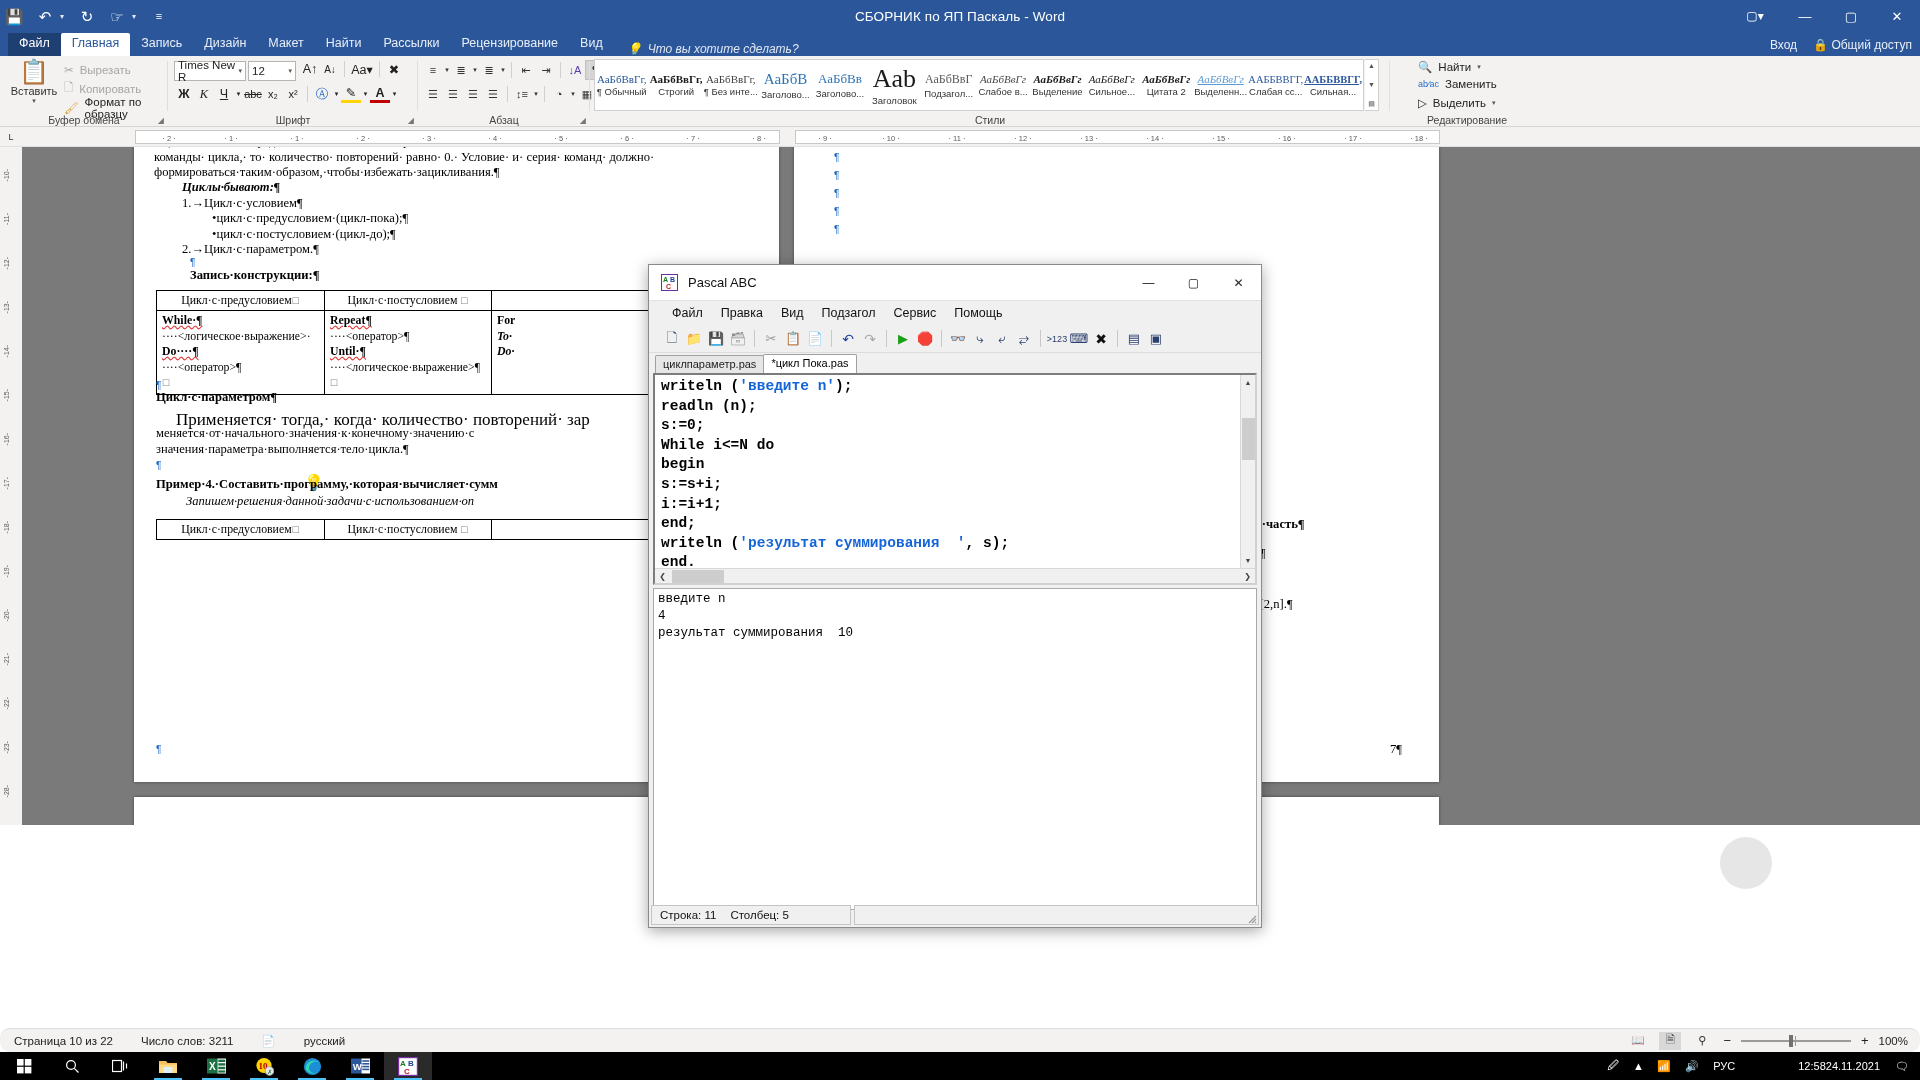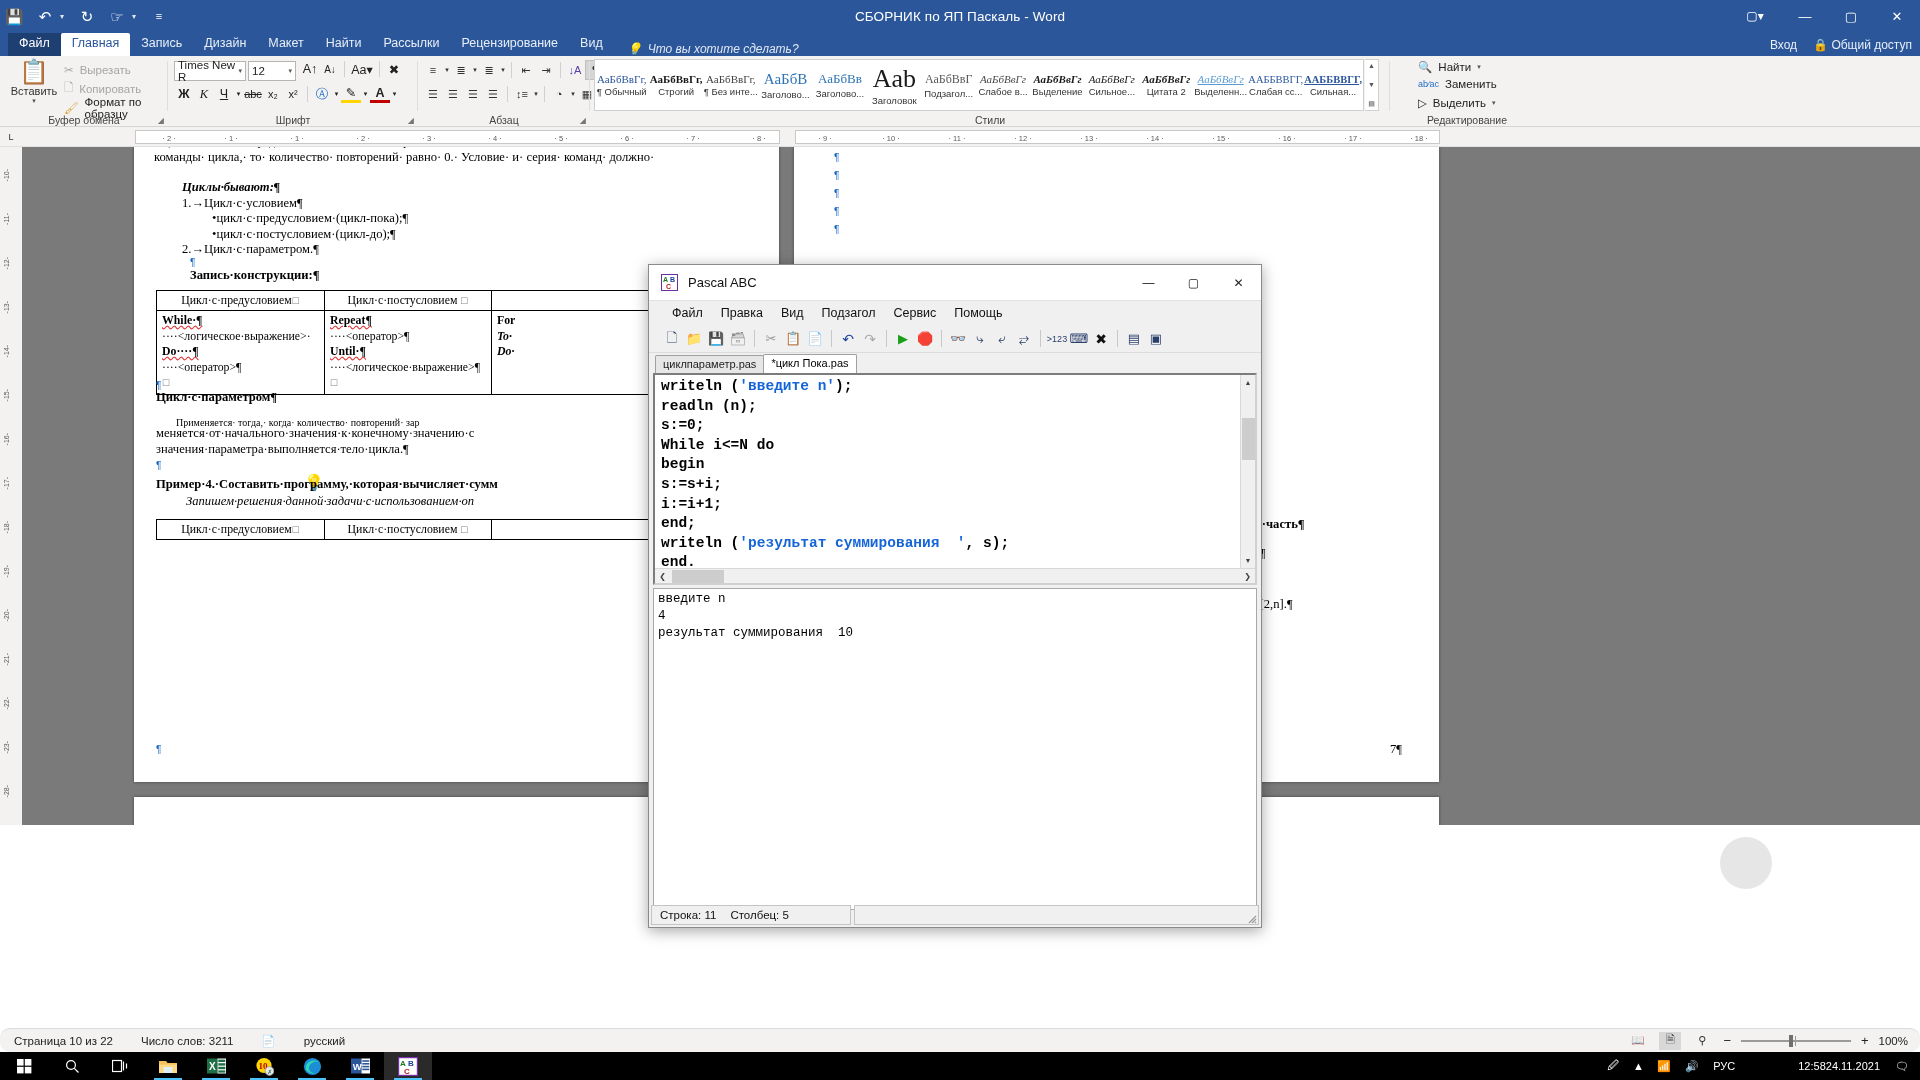--- a/index.html
+++ b/index.html
@@ -559,20 +559,21 @@
       <span style="top: 550px;">-22-</span>
       <span style="top: 594px;">-23-</span>
       <span style="top: 638px;">-28-</span>
     </div>
 
   <div class="w-canvas">
 
     <div class="page" style="left:112px; top:-10px; width:645px; height:645px;">
       <div class="doc-text" style="left:20px; top:-3px; width:610px; font-size:12.6px; line-height:15.7px; text-align:justify;">в цикл.·Условие·определяет·количество·повторений.·Если·оно·ложно·с·самого·начала·исполнения·</div>
       <div class="doc-text" style="left:20px; top:12.5px; width:610px; font-size:12.6px; line-height:15.7px;">команды·  цикла,·  то·  количество·  повторений·  равно·  0.·  Условие·  и·  серия·  команд·  должно·</div>
+      <div class="doc-text" style="left:20px; top:28px; width:610px; font-size:12.6px; line-height:15.7px;">формироваться·таким·образом,·чтобы·избежать·зацикливания.¶</div>
       <div class="doc-text" style="left:48px; top:43px; font-size:12.6px; font-weight:bold; font-style:italic;">Циклы·бывают:¶</div>
       <div class="doc-text" style="left:48px; top:58.5px; font-size:12.6px;">1.→Цикл·с·условием¶</div>
       <div class="doc-text" style="left:78px; top:74px; font-size:12.6px;">•цикл·с·предусловием·(цикл-пока);¶</div>
       <div class="doc-text" style="left:78px; top:89.5px; font-size:12.6px;">•цикл·с·постусловием·(цикл-до);¶</div>
       <div class="doc-text" style="left:48px; top:105px; font-size:12.6px;">2.→Цикл·с·параметром.¶</div>
       <div class="doc-text pm" style="left:56px; top:120px;">¶</div>
       <div class="doc-text" style="left:56px; top:131px; font-size:12.6px; font-weight:bold;">Запись·конструкции:¶</div>
 
       <table class="tbl" style="position:absolute; left:22px; top:153px; font-size:11.8px;">
         <tbody>
@@ -600,21 +601,21 @@
             <b>For</b><br>
             <b style="font-style:italic">To·</b><br>
             <b style="font-style:italic">Do·</b>
           </td>
         </tr>
       </tbody>
         </table>
 
       <div class="doc-text pm" style="left:22px; top:243px;">¶</div>
       <div class="doc-text" style="left:22px; top:253px; font-size:12.6px; font-weight:bold;">Цикл·с·параметром¶</div>
-      <div class="doc-text" style="left:42px; top:273px; font-size:10px;margin-top:7px;">Применяется·  тогда,·  когда·  количество·  повторений·  зар</div>
+      <div class="doc-text" style="left:42px; top:273px; font-size:17px;">Применяется·  тогда,·  когда·  количество·  повторений·  зар</div>
       <div class="doc-text" style="left:22px; top:289px; font-size:12.6px;">меняется·от·начального·значения·к·конечному·значению·с</div>
       <div class="doc-text" style="left:22px; top:305px; font-size:12.6px;">значения·параметра·выполняется·тело·цикла.¶</div>
       <div class="doc-text pm" style="left:22px; top:323px;">¶</div>
 
       <div class="doc-text" style="left:170px; top:336px; font-size:16px; color:#e8b33a;">💡</div>
       <div class="doc-text" style="left:22px; top:340px; font-size:12.6px;"><b>Пример·4.·Составить·программу,·которая·вычисляет·сумм</b></div>
       <div class="doc-text" style="left:52px; top:357px; font-size:12.6px; font-style:italic;">Запишем·решения·данной·задачи·с·использованием·оп</div>
 
       <table class="tbl" style="position:absolute; left:22px; top:382px; font-size:11.8px;">
         <tbody>

